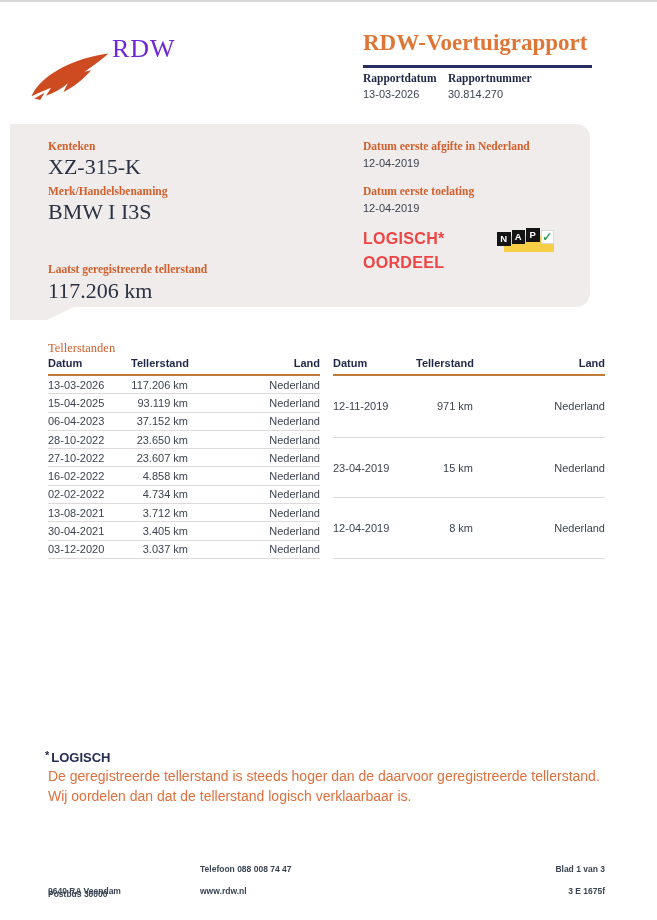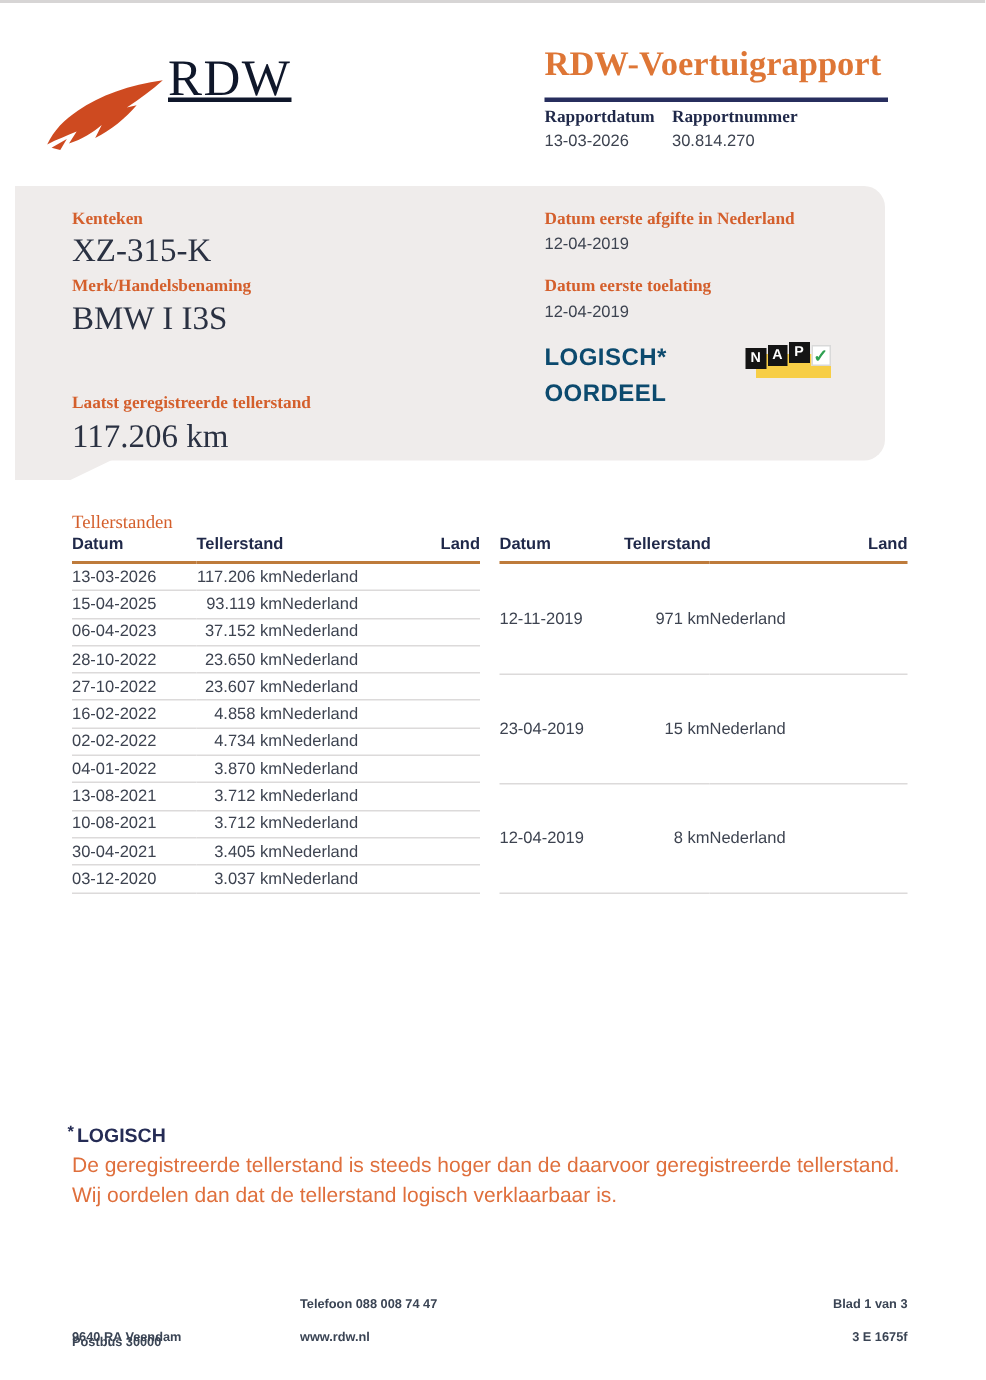--- a/index.html
+++ b/index.html
@@ -3,38 +3,38 @@
 <meta charset="utf-8">
 <style>
   html,body{margin:0;padding:0;background:#fff;}
   .page{position:relative;width:657px;height:920px;background:#ffffff;overflow:hidden;
         font-family:"Liberation Sans",sans-serif;}
   .topline{position:absolute;left:0;top:0;width:657px;height:2px;background:#d7d5d5;}
 
   
   .logo-icon{position:absolute;left:30px;top:48px;width:80px;height:56px;}
   .logo-text{position:absolute;left:112px;top:34px;font-family:"Liberation Serif",serif;
-             font-size:34px;color:#0f172a;letter-spacing:1px;text-decoration:underline;}
+             font-size:26px;color:#6d28d9;letter-spacing:1px;}
   .report-title{position:absolute;left:363px;top:30px;font-family:"Liberation Serif",serif;
                 font-weight:700;font-size:23px;color:#de7636;}
   .title-rule{position:absolute;left:363px;top:65px;width:229px;height:3px;background:#272e5e;}
   .meta-label{position:absolute;top:72px;font-family:"Liberation Serif",serif;font-weight:700;
               font-size:11.5px;color:#1f2849;}
   .meta-value{position:absolute;top:88px;font-size:11px;color:#3d4350;}
 
   
   .panel{position:absolute;left:10px;top:124px;width:580px;height:183px;background:#efeceb;
          border-radius:0 14px 14px 0;}
   .panel-flap{position:absolute;left:10px;top:306px;width:66px;height:14px;background:#efeceb;
               clip-path:polygon(0 0,100% 0,56% 100%,0 100%);}
   .lbl{position:absolute;font-family:"Liberation Serif",serif;font-weight:700;
        font-size:11.5px;color:#d45f2c;}
   .val-serif{position:absolute;font-family:"Liberation Serif",serif;font-size:22px;color:#2a3142;}
   .val-sans{position:absolute;font-size:11px;color:#3d4350;}
-  .oordeel{position:absolute;left:363px;font-size:16px;font-weight:700;color:#0c4a6e;
+  .oordeel{position:absolute;left:363px;font-size:16px;font-weight:700;color:#ef4444;
            letter-spacing:.3px;}
 
   
   .nap{position:absolute;left:497px;top:227px;width:62px;height:30px;}
   .nap-yellow{position:absolute;left:7px;top:9px;width:50px;height:16px;background:#f7ce46;}
   .nap-sq{position:absolute;width:13.5px;height:13.5px;background:#141414;color:#fff;
           font-size:9.5px;font-weight:700;display:flex;align-items:center;justify-content:center;}
   .nap-check{position:absolute;width:13.5px;height:13.5px;background:#fff;border:1px solid #d9d9d9;
              color:#2fa052;font-size:12px;font-weight:700;display:flex;align-items:center;
              justify-content:center;box-sizing:border-box;}
@@ -45,21 +45,21 @@
   .tables{position:absolute;left:48px;top:357px;display:flex;gap:13px;}
   table.t{border-collapse:collapse;width:272px;table-layout:fixed;}
   table.t th{font-size:11px;font-weight:700;color:#1f2849;text-align:left;padding:0 0 5px 0;
              border-bottom:2px solid #be7b3b;white-space:nowrap;}
   table.t th.col-tellerstand{width:57px;}
   table.t th.col-datum{width:83px;}
   table.t th.col-land{text-align:right;}
   table.t td{font-size:11px;color:#3d4350;height:17.3px;border-bottom:1px solid #dcdada;
              padding:0;vertical-align:middle;white-space:nowrap;}
   table.t td.c-tellerstand{text-align:right;}
-  table.t td.c-land{text-align:left;}
+  table.t td.c-land{text-align:right;}
 
   
   .footnote-title{position:absolute;left:45px;top:749px;font-size:13px;font-weight:700;
                   color:#252c55;}
   .footnote-title .ast{font-size:11px;vertical-align:3px;margin-right:2px;}
   .footnote-text{position:absolute;left:48px;top:766px;width:565px;font-size:14px;
                  line-height:20px;color:#df6f3c;}
 
   
   .footer-item{position:absolute;font-size:8.5px;font-weight:700;color:#3a4454;}
@@ -164,37 +164,27 @@
             <td class="c-tellerstand">4.858 km</td>
             <td class="c-land">Nederland</td>
           </tr>
 
           <tr>
             <td class="c-datum">02-02-2022</td>
             <td class="c-tellerstand">4.734 km</td>
             <td class="c-land">Nederland</td>
           </tr>
 
-          <tr>
-            <td class="c-datum">04-01-2022</td>
-            <td class="c-tellerstand">3.870 km</td>
-            <td class="c-land">Nederland</td>
-          </tr>
 
           <tr>
             <td class="c-datum">13-08-2021</td>
             <td class="c-tellerstand">3.712 km</td>
             <td class="c-land">Nederland</td>
           </tr>
 
-          <tr>
-            <td class="c-datum">10-08-2021</td>
-            <td class="c-tellerstand">3.712 km</td>
-            <td class="c-land">Nederland</td>
-          </tr>
 
 
           <tr>
             <td class="c-datum">30-04-2021</td>
             <td class="c-tellerstand">3.405 km</td>
             <td class="c-land">Nederland</td>
           </tr>
 
           <tr>
             <td class="c-datum">03-12-2020</td>

